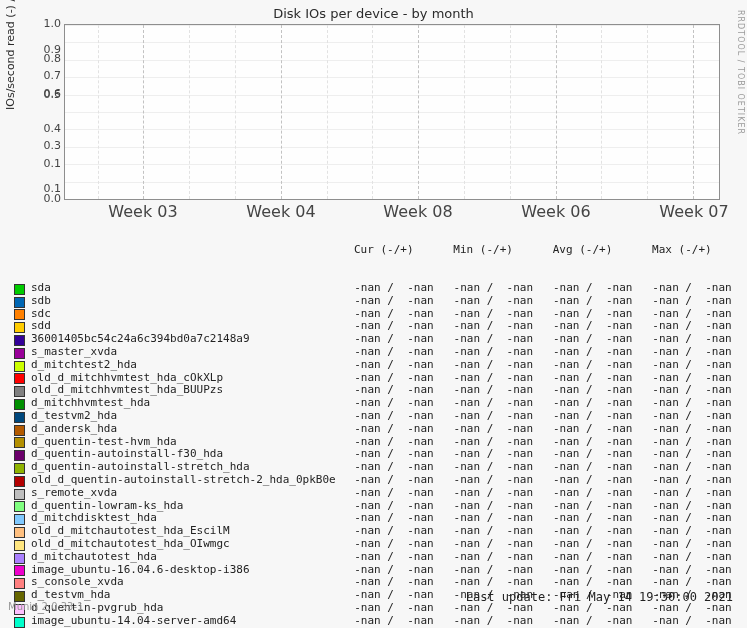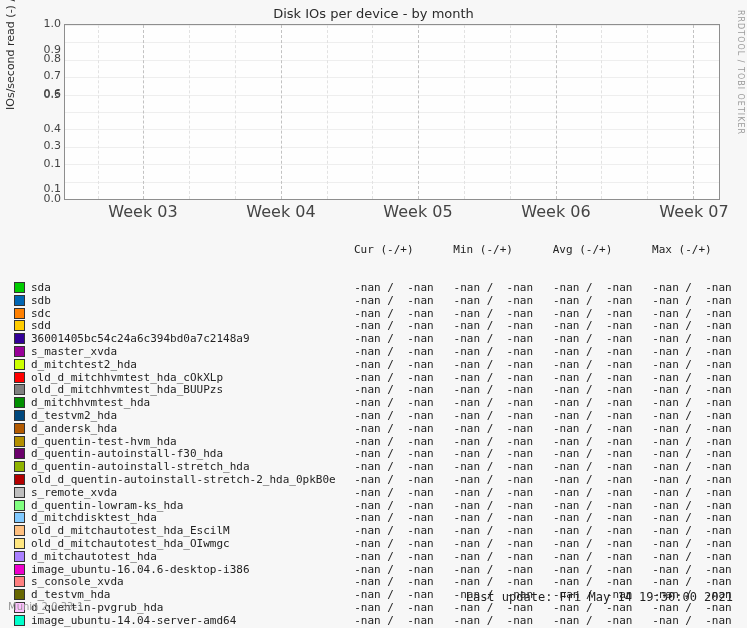--- a/index.html
+++ b/index.html
@@ -100,21 +100,21 @@
     white-space: pre;
   }
   .legend-header {
     font-family: "DejaVu Sans Mono", "Courier New", monospace;
     font-size: 11px;
     padding-left: 340px;
     white-space: pre;
   }
   .legend-row {
     display: flex;
-    align-items: flex-start;
+    align-items: flex-end;
     height: 12.8px;
   }
   .swatch {
     width: 9px;
     height: 9px;
     border: 1px solid #333;
     margin-right: 6px;
     flex: 0 0 auto;
   }
   .legend-name {
@@ -189,21 +189,21 @@
 <div class="ytick" style="top:122px">0.4</div>
 <div class="ytick" style="top:88px">0.5</div>
 <div class="ytick" style="top:87px">0.6</div>
 <div class="ytick" style="top:69px">0.7</div>
 <div class="ytick" style="top:52px">0.8</div>
 <div class="ytick" style="top:43px">0.9</div>
 <div class="ytick" style="top:17px">1.0</div>
 
 <div class="xtick" style="left:143px">Week 03</div>
 <div class="xtick" style="left:281px">Week 04</div>
-<div class="xtick" style="left:418px">Week 05</div>
+<div class="xtick" style="left:418px">Week 08</div>
 <div class="xtick" style="left:556px">Week 06</div>
 <div class="xtick" style="left:694px">Week 07</div>
 
 <div class="legend">
   <div class="legend-header"><span>Cur (-/+)</span>      <span>Min (-/+)</span>      <span>Avg (-/+)</span>      <span>Max (-/+)</span></div>
   <div id="legend-rows"><div class="legend-row"><span class="swatch" style="background: rgb(0, 204, 0);"></span><span class="legend-name">sda</span><span class="legend-vals">  -nan /  -nan   -nan /  -nan   -nan /  -nan   -nan /  -nan</span></div><div class="legend-row"><span class="swatch" style="background: rgb(0, 102, 179);"></span><span class="legend-name">sdb</span><span class="legend-vals">  -nan /  -nan   -nan /  -nan   -nan /  -nan   -nan /  -nan</span></div><div class="legend-row"><span class="swatch" style="background: rgb(255, 128, 0);"></span><span class="legend-name">sdc</span><span class="legend-vals">  -nan /  -nan   -nan /  -nan   -nan /  -nan   -nan /  -nan</span></div><div class="legend-row"><span class="swatch" style="background: rgb(255, 204, 0);"></span><span class="legend-name">sdd</span><span class="legend-vals">  -nan /  -nan   -nan /  -nan   -nan /  -nan   -nan /  -nan</span></div><div class="legend-row"><span class="swatch" style="background: rgb(51, 0, 153);"></span><span class="legend-name">36001405bc54c24a6c394bd0a7c2148a9</span><span class="legend-vals">  -nan /  -nan   -nan /  -nan   -nan /  -nan   -nan /  -nan</span></div><div class="legend-row"><span class="swatch" style="background: rgb(153, 0, 153);"></span><span class="legend-name">s_master_xvda</span><span class="legend-vals">  -nan /  -nan   -nan /  -nan   -nan /  -nan   -nan /  -nan</span></div><div class="legend-row"><span class="swatch" style="background: rgb(204, 255, 0);"></span><span class="legend-name">d_mitchtest2_hda</span><span class="legend-vals">  -nan /  -nan   -nan /  -nan   -nan /  -nan   -nan /  -nan</span></div><div class="legend-row"><span class="swatch" style="background: rgb(255, 0, 0);"></span><span class="legend-name">old_d_mitchhvmtest_hda_cOkXLp</span><span class="legend-vals">  -nan /  -nan   -nan /  -nan   -nan /  -nan   -nan /  -nan</span></div><div class="legend-row"><span class="swatch" style="background: rgb(128, 128, 128);"></span><span class="legend-name">old_d_mitchhvmtest_hda_BUUPzs</span><span class="legend-vals">  -nan /  -nan   -nan /  -nan   -nan /  -nan   -nan /  -nan</span></div><div class="legend-row"><span class="swatch" style="background: rgb(0, 143, 0);"></span><span class="legend-name">d_mitchhvmtest_hda</span><span class="legend-vals">  -nan /  -nan   -nan /  -nan   -nan /  -nan   -nan /  -nan</span></div><div class="legend-row"><span class="swatch" style="background: rgb(0, 72, 125);"></span><span class="legend-name">d_testvm2_hda</span><span class="legend-vals">  -nan /  -nan   -nan /  -nan   -nan /  -nan   -nan /  -nan</span></div><div class="legend-row"><span class="swatch" style="background: rgb(179, 90, 0);"></span><span class="legend-name">d_andersk_hda</span><span class="legend-vals">  -nan /  -nan   -nan /  -nan   -nan /  -nan   -nan /  -nan</span></div><div class="legend-row"><span class="swatch" style="background: rgb(179, 143, 0);"></span><span class="legend-name">d_quentin-test-hvm_hda</span><span class="legend-vals">  -nan /  -nan   -nan /  -nan   -nan /  -nan   -nan /  -nan</span></div><div class="legend-row"><span class="swatch" style="background: rgb(107, 0, 107);"></span><span class="legend-name">d_quentin-autoinstall-f30_hda</span><span class="legend-vals">  -nan /  -nan   -nan /  -nan   -nan /  -nan   -nan /  -nan</span></div><div class="legend-row"><span class="swatch" style="background: rgb(143, 179, 0);"></span><span class="legend-name">d_quentin-autoinstall-stretch_hda</span><span class="legend-vals">  -nan /  -nan   -nan /  -nan   -nan /  -nan   -nan /  -nan</span></div><div class="legend-row"><span class="swatch" style="background: rgb(179, 0, 0);"></span><span class="legend-name">old_d_quentin-autoinstall-stretch-2_hda_0pkB0e</span><span class="legend-vals">  -nan /  -nan   -nan /  -nan   -nan /  -nan   -nan /  -nan</span></div><div class="legend-row"><span class="swatch" style="background: rgb(190, 190, 190);"></span><span class="legend-name">s_remote_xvda</span><span class="legend-vals">  -nan /  -nan   -nan /  -nan   -nan /  -nan   -nan /  -nan</span></div><div class="legend-row"><span class="swatch" style="background: rgb(128, 255, 128);"></span><span class="legend-name">d_quentin-lowram-ks_hda</span><span class="legend-vals">  -nan /  -nan   -nan /  -nan   -nan /  -nan   -nan /  -nan</span></div><div class="legend-row"><span class="swatch" style="background: rgb(128, 201, 255);"></span><span class="legend-name">d_mitchdisktest_hda</span><span class="legend-vals">  -nan /  -nan   -nan /  -nan   -nan /  -nan   -nan /  -nan</span></div><div class="legend-row"><span class="swatch" style="background: rgb(255, 192, 128);"></span><span class="legend-name">old_d_mitchautotest_hda_EscilM</span><span class="legend-vals">  -nan /  -nan   -nan /  -nan   -nan /  -nan   -nan /  -nan</span></div><div class="legend-row"><span class="swatch" style="background: rgb(255, 230, 128);"></span><span class="legend-name">old_d_mitchautotest_hda_OIwmgc</span><span class="legend-vals">  -nan /  -nan   -nan /  -nan   -nan /  -nan   -nan /  -nan</span></div><div class="legend-row"><span class="swatch" style="background: rgb(170, 128, 255);"></span><span class="legend-name">d_mitchautotest_hda</span><span class="legend-vals">  -nan /  -nan   -nan /  -nan   -nan /  -nan   -nan /  -nan</span></div><div class="legend-row"><span class="swatch" style="background: rgb(238, 0, 204);"></span><span class="legend-name">image_ubuntu-16.04.6-desktop-i386</span><span class="legend-vals">  -nan /  -nan   -nan /  -nan   -nan /  -nan   -nan /  -nan</span></div><div class="legend-row"><span class="swatch" style="background: rgb(255, 128, 128);"></span><span class="legend-name">s_console_xvda</span><span class="legend-vals">  -nan /  -nan   -nan /  -nan   -nan /  -nan   -nan /  -nan</span></div><div class="legend-row"><span class="swatch" style="background: rgb(102, 102, 0);"></span><span class="legend-name">d_testvm_hda</span><span class="legend-vals">  -nan /  -nan   -nan /  -nan   -nan /  -nan   -nan /  -nan</span></div><div class="legend-row"><span class="swatch" style="background: rgb(255, 191, 255);"></span><span class="legend-name">d_quentin-pvgrub_hda</span><span class="legend-vals">  -nan /  -nan   -nan /  -nan   -nan /  -nan   -nan /  -nan</span></div><div class="legend-row"><span class="swatch" style="background: rgb(0, 255, 204);"></span><span class="legend-name">image_ubuntu-14.04-server-amd64</span><span class="legend-vals">  -nan /  -nan   -nan /  -nan   -nan /  -nan   -nan /  -nan</span></div><div class="legend-row"><span class="legend-name">d_mitchtest1_hda</span><span class="legend-vals">  -nan /  -nan   -nan /  -nan   -nan /  -nan   -nan /  -nan</span></div></div>
 </div>
 
 <div class="footer-left">Munin 2.0.33-1</div>
 <div class="footer-right">Last update: Fri May 14 19:30:00 2021</div>

